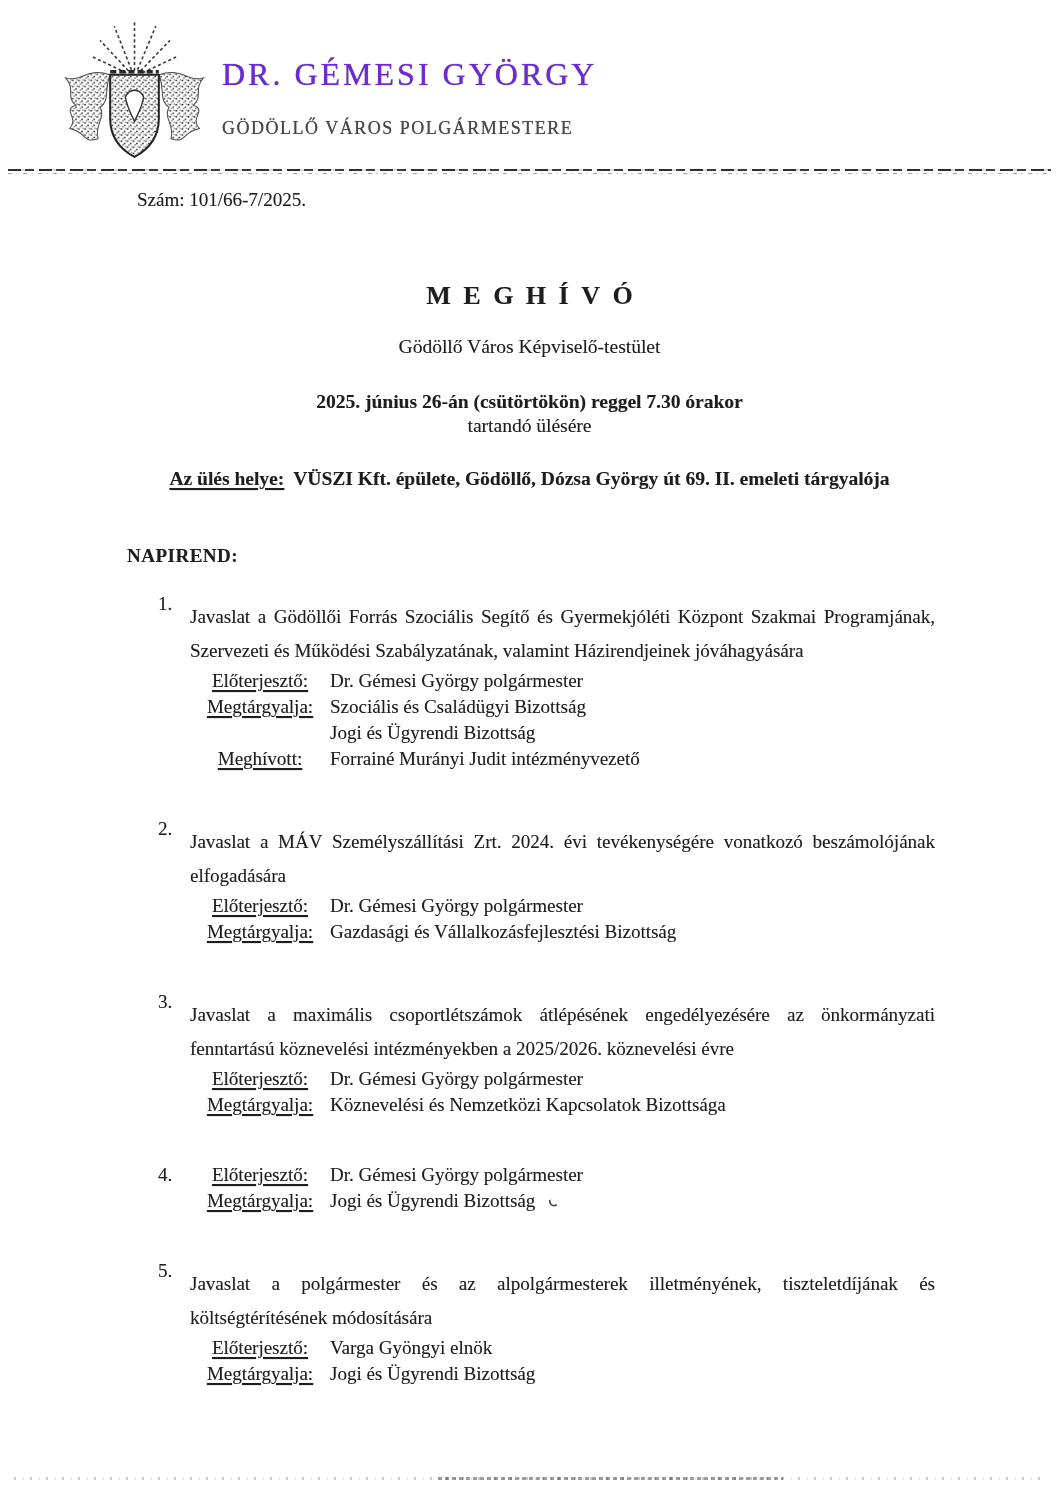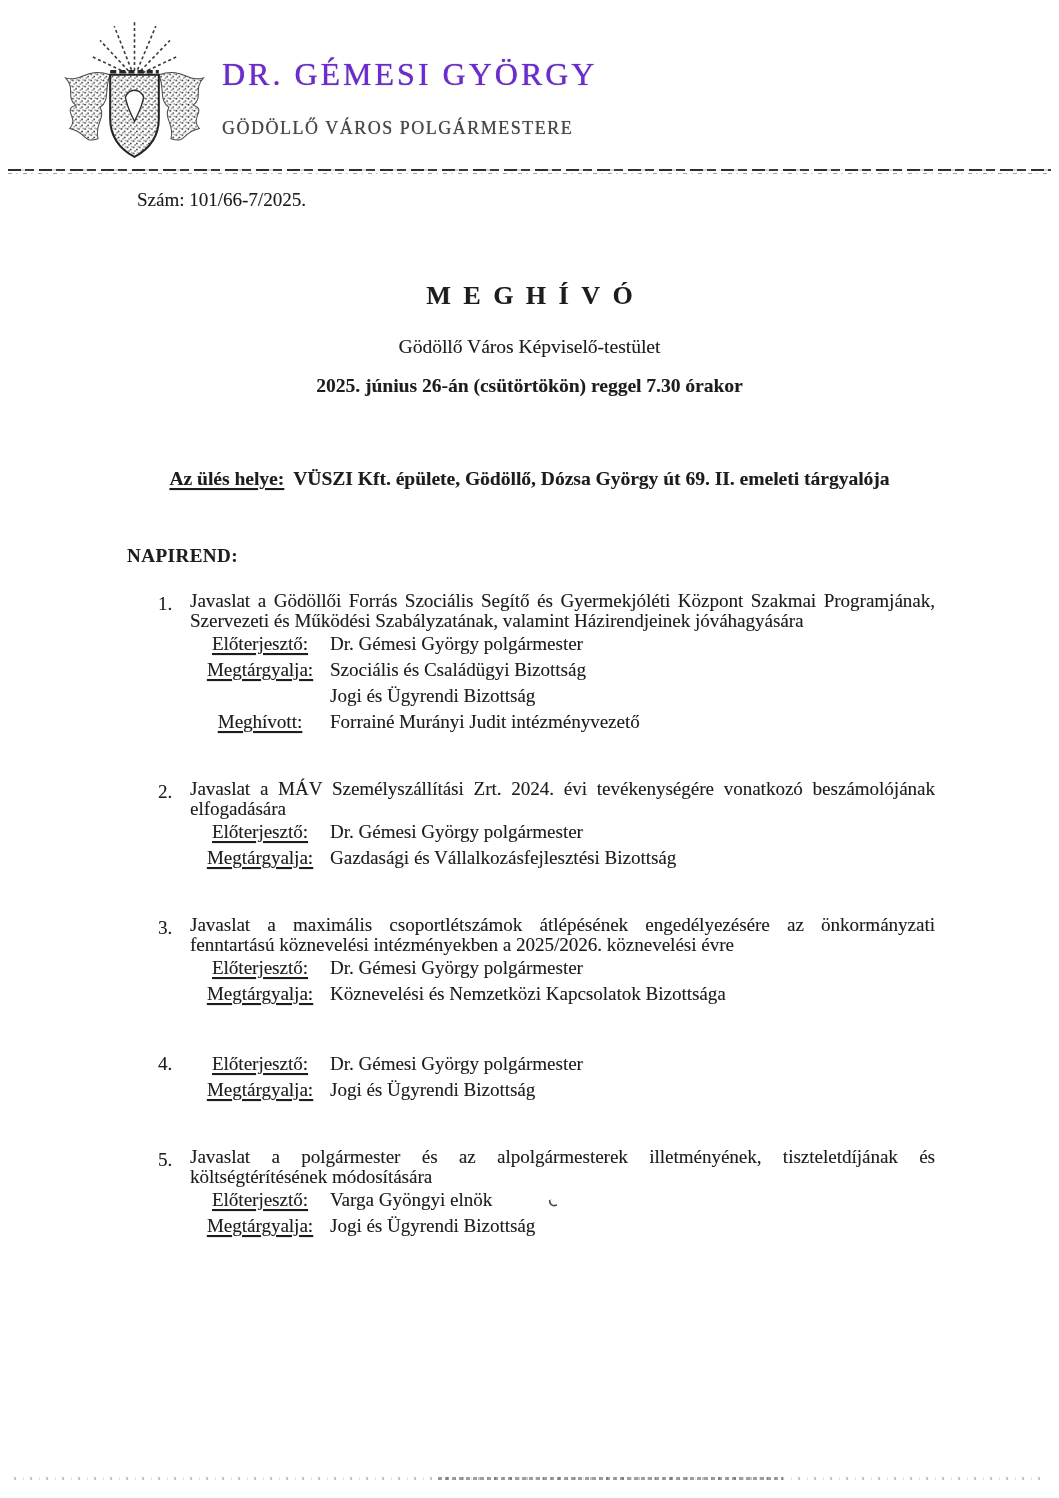--- a/index.html
+++ b/index.html
@@ -44,35 +44,35 @@
   .ref { position:absolute; left:125px; top:189px; font-size:19px;margin-left:12px; }
 
   
   .doc-title {
     position:absolute; left:0; top:281px; width:100%;
     text-align:center; font-weight:bold; font-size:26px;
     letter-spacing:0.48em; text-indent:0.48em;
   }
   .c-line { position:absolute; left:0; width:100%; text-align:center; font-size:19.5px; }
   .c1 { top:336px; }
-  .c2 { top:375px; font-weight:bold; }
+  .c2 { top:391px; font-weight:bold; }
   .c3 { top:415px; }
   .loc { top:468px; font-weight:bold; font-size:19.5px; }
   .loc-label {
     text-decoration:underline; text-decoration-thickness:2px; text-underline-offset:3px;
     margin-right:9px;
   }
 
   
   .agenda-head { position:absolute; left:127px; top:545px; font-size:19px; letter-spacing:0.5px;font-weight:bold; }
   .agenda { position:absolute; left:158px; top:591px; width:777px; }
   .item { display:flex; margin-bottom:44px; }
   .num { flex:0 0 32px; font-size:19px; line-height:26px; }
   .content { flex:1; min-width:0; }
-  .ititle { font-size:19px; line-height:20px; text-align:justify; }
+  .ititle { font-size:19px; line-height:34px; text-align:justify;margin-top:9px; }
   .row { display:flex; font-size:19px; line-height:26px; }
   .lbl {
     flex:0 0 140px;
     text-decoration:underline; text-decoration-thickness:1.5px; text-underline-offset:2.5px;text-align:center;
   }
   .val { flex:1; }
 
   
   .speck {
     position:absolute; left:549px; top:1199px; width:6px; height:6px;
@@ -127,20 +127,21 @@
   <div class="divider">
     <div class="d1"></div>
       <div class="d2"></div>
   </div>
 
   <div class="ref">Szám: 101/66-7/2025.</div>
 
   <div class="doc-title">MEGHÍVÓ</div>
   <div class="c-line c1">Gödöllő Város Képviselő-testület</div>
   <div class="c-line c2">2025. június 26-án (csütörtökön) reggel 7.30 órakor</div>
+  <div class="c-line c3">tartandó ülésére</div>
   <div class="c-line loc">
     <span class="loc-label">Az ülés helye:</span><span>VÜSZI Kft. épülete, Gödöllő, Dózsa György út 69. II. emeleti tárgyalója</span>
   </div>
 
   <div class="agenda-head">NAPIREND:</div>
 
   <div class="agenda">
 
     <div class="item">
       <div class="num">1.</div>

